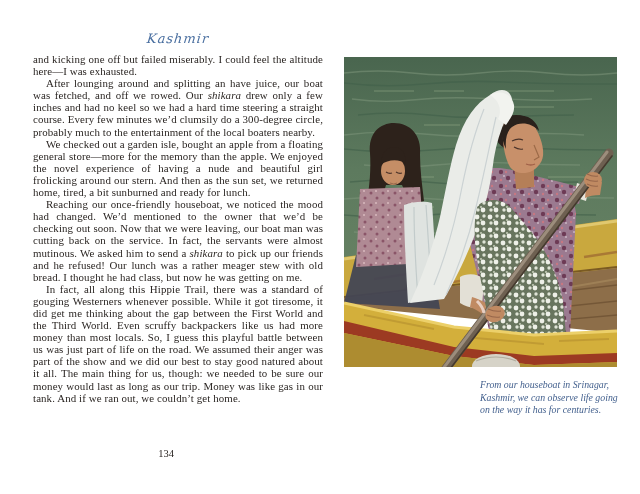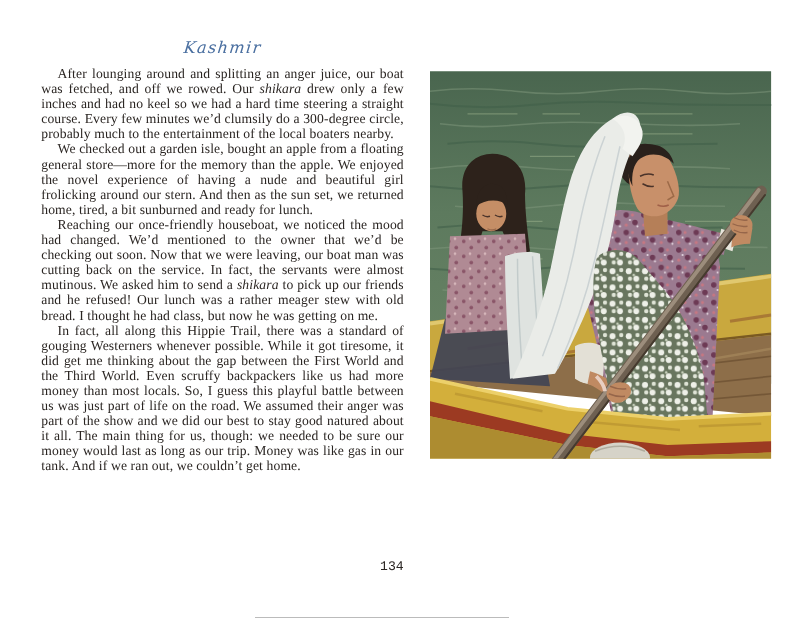--- a/index.html
+++ b/index.html
@@ -13,39 +13,40 @@
     font-size:13px; letter-spacing:1px; color:#4a6fa0;
     transform:skewX(-6deg);
   }
   .text-col { position:absolute; left:33px; top:53px; width:290px; }
   .para {
     margin:0; font-size:10.9px; line-height:12.1px; text-align:justify;
     color:#2a2522; letter-spacing:0.1px;
   }
   .para.indent { text-indent:13px; }
   .folio {
-    position:absolute; top:448px; left:33px; width:290px; text-align:right;
-    font-size:10.5px; color:#2a2522;font-family:Liberation Mono, monospace;
+    position:absolute; top:448px; left:21px; width:290px; text-align:center;
+    font-size:10.5px; color:#2a2522;
   }
   .photo-wrap { position:absolute; left:344px; top:57px; width:273px; height:310px; }
   .photo-wrap svg { display:block; }
   .caption {
     position:absolute; left:480px; top:379px; width:142px;
     font-style:italic; font-size:9.8px; line-height:12.5px; color:#44618e;
   }
 </style>
 </head>
 <body>
 
 <div class="page">
 
   <div class="running-head">Kashmir</div>
 
   <div class="text-col" id="paragraphs">
-      <p class="para indent"><span>After lounging around and splitting an anger juice, our boat was fetched, and off we rowed. Our </span><i>shikara</i><span> drew only a few inches and had no keel so we had a hard time steering a straight course. Every few minutes we’d clumsily do a 300-degree circle, probably much to the entertainment of the local boaters nearby.</span></p>
+      <p class="para"><span>and kicking one off but failed miserably. I could feel the altitude here—I was exhausted.</span></p>
+      <p class="para indent"><span>After lounging around and splitting an have juice, our boat was fetched, and off we rowed. Our </span><i>shikara</i><span> drew only a few inches and had no keel so we had a hard time steering a straight course. Every few minutes we’d clumsily do a 300-degree circle, probably much to the entertainment of the local boaters nearby.</span></p>
       <p class="para indent"><span>We checked out a garden isle, bought an apple from a floating general store—more for the memory than the apple. We enjoyed the novel experience of having a nude and beautiful girl frolicking around our stern. And then as the sun set, we returned home, tired, a bit sunburned and ready for lunch.</span></p>
       <p class="para indent"><span>Reaching our once-friendly houseboat, we noticed the mood had changed. We’d mentioned to the owner that we’d be checking out soon. Now that we were leaving, our boat man was cutting back on the service. In fact, the servants were almost mutinous. We asked him to send a </span><i>shikara</i><span> to pick up our friends and he refused! Our lunch was a rather meager stew with old bread. I thought he had class, but now he was getting on me.</span></p>
       <p class="para indent"><span>In fact, all along this Hippie Trail, there was a standard of gouging Westerners whenever possible. While it got tiresome, it did get me thinking about the gap between the First World and the Third World. Even scruffy backpackers like us had more money than most locals. So, I guess this playful battle between us was just part of life on the road. We assumed their anger was part of the show and we did our best to stay good natured about it all. The main thing for us, though: we needed to be sure our money would last as long as our trip. Money was like gas in our tank. And if we ran out, we couldn’t get home.</span></p>
     </div>
 
   <div class="folio">134</div>
 
   <div class="photo-wrap">
     <svg width="273" height="310" viewBox="0 0 273 310" xmlns="http://www.w3.org/2000/svg">
       <defs>
@@ -206,14 +207,15 @@
             <path d="M143,258 q7,3 13,2"></path>
         </g>
         <path d="M133,244 q6,6 7,12" stroke="#e8cfc2" stroke-width="3" fill="none"></path>
       </g>
 
       <ellipse cx="152" cy="309" rx="24" ry="12" fill="#d6d3c8"></ellipse>
       <path d="M132,304 q20,-8 40,0" stroke="#b0ac9e" stroke-width="1.2" fill="none"></path>
     </svg>
   </div>
 
+  <div class="caption">From our houseboat in Srinagar, Kashmir, we can observe life going on the way it has for centuries.</div>
 
 </div>
 
 </body></html>

